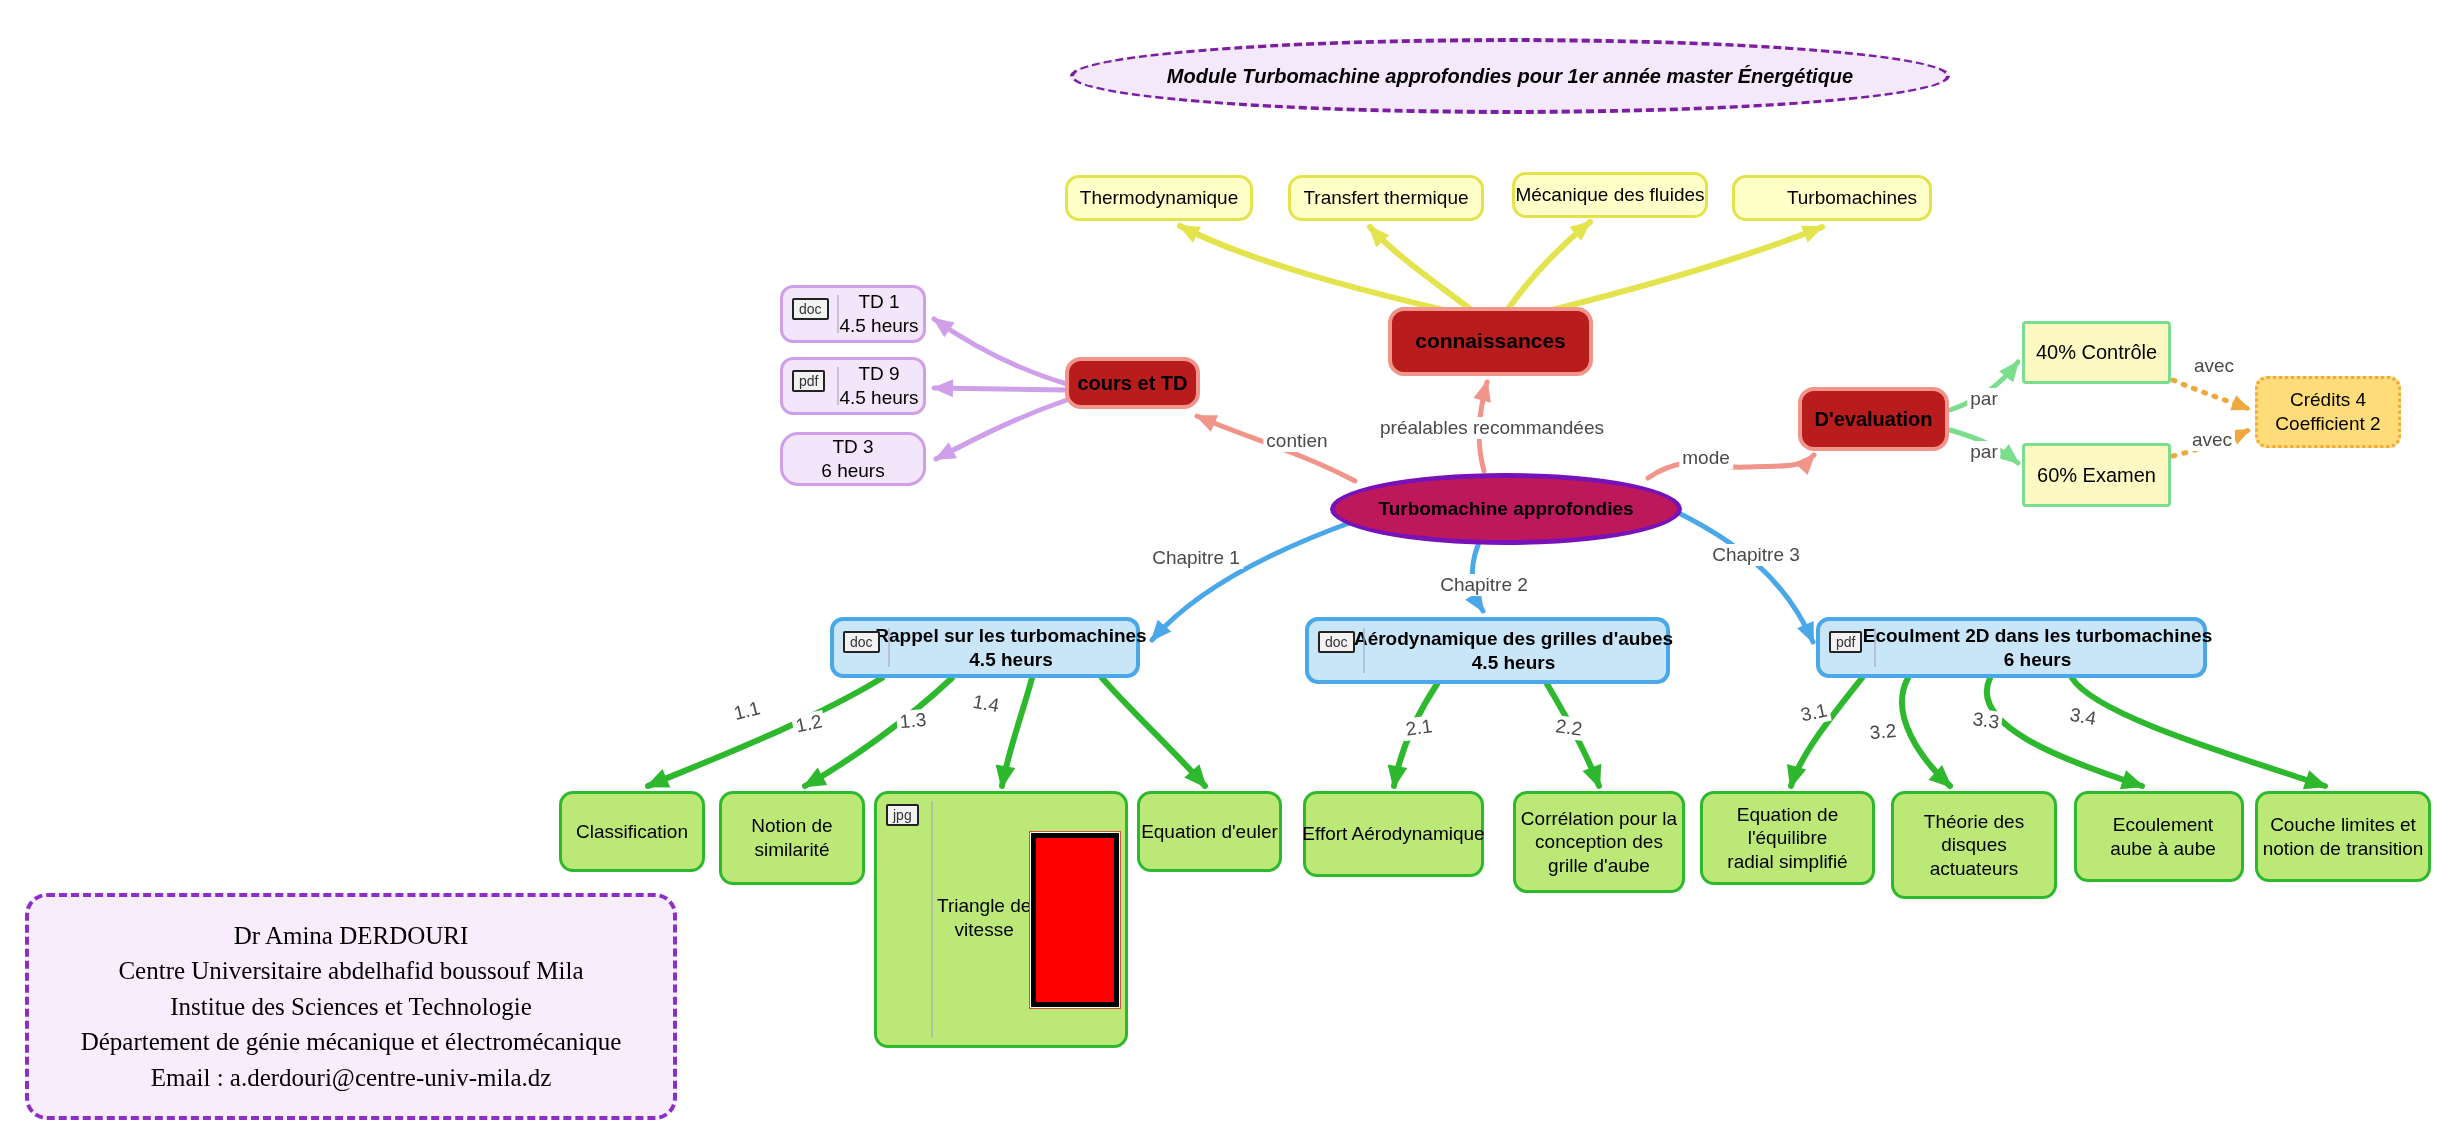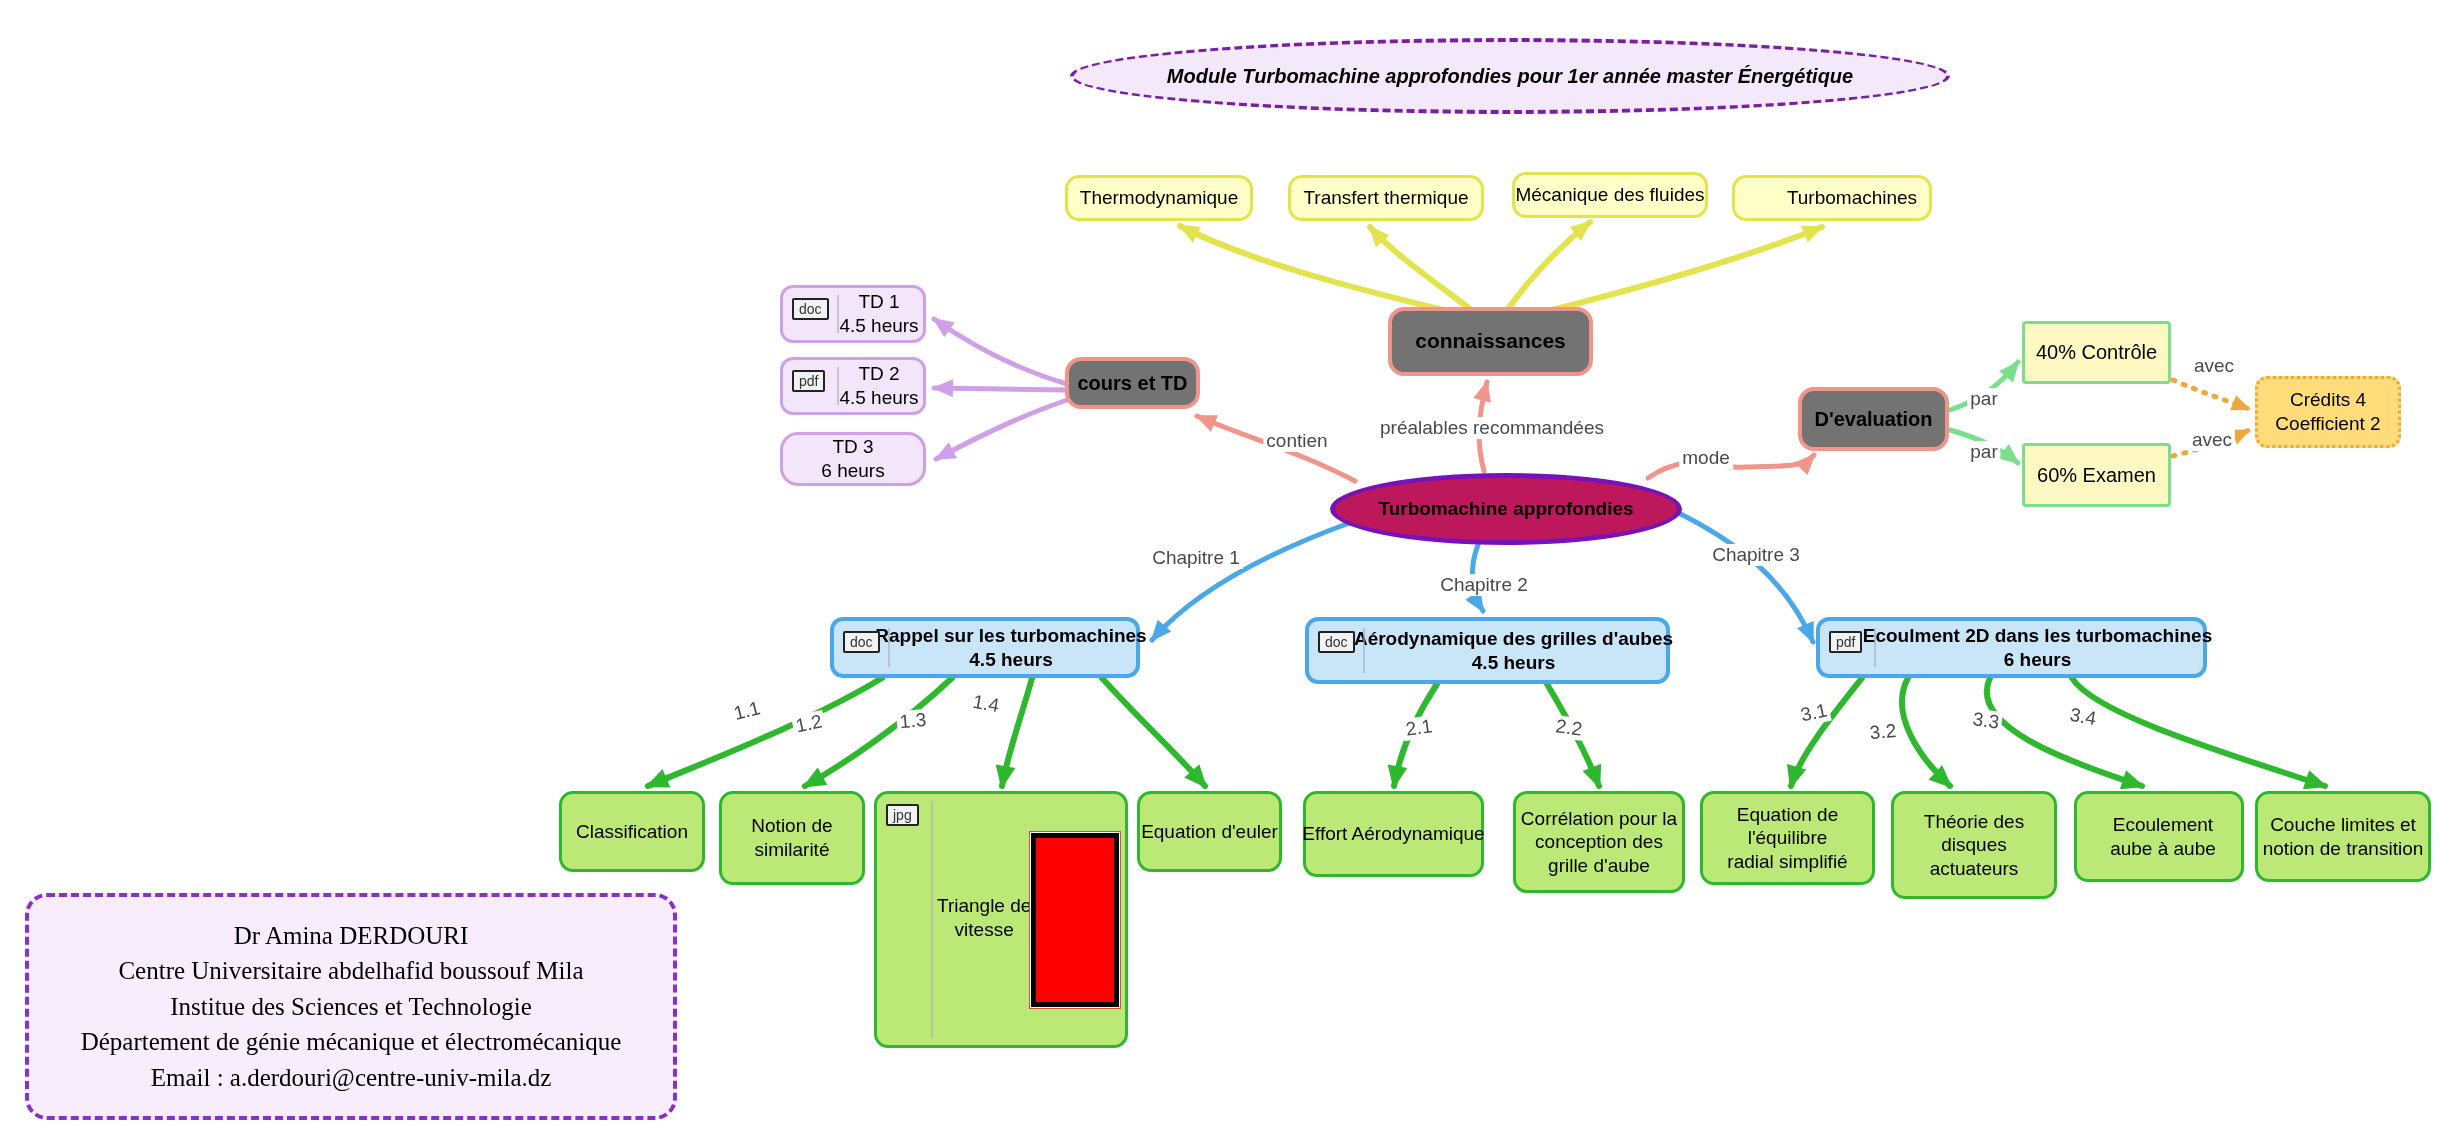--- a/index.html
+++ b/index.html
@@ -2,21 +2,21 @@
 <html><head>
 <meta charset="utf-8">
 <style>
   html,body{margin:0;padding:0;background:#ffffff;}
   .canvas{position:relative;width:2456px;height:1138px;background:#ffffff;
           font-family:"Liberation Sans",sans-serif;overflow:hidden;}
   svg.links{position:absolute;left:0;top:0;z-index:1;}
   .node{position:absolute;box-sizing:border-box;display:flex;align-items:center;
         justify-content:center;text-align:center;z-index:3;border-radius:16px;color:#000;}
   .lbl{white-space:pre;line-height:1.24;}
-  .pink{background:#737373;border:4px solid #F1948A;font-weight:bold;font-size:21px;border-radius:16px;}
+  .pink{background:#b91c1c;border:4px solid #F1948A;font-weight:bold;font-size:21px;border-radius:16px;}
   .yellow{background:#FFFFC8;border:3px solid #E3E34D;font-size:19px;border-radius:14px;}
   .lav{background:#F3E6FB;border:3px solid #CFA0E9;font-size:19px;border-radius:18px;}
   .mint{background:#fef9c3;border:3px solid #7BDE8C;font-size:20px;border-radius:4px;text-align:center;}
   .gold{background:#FFDC7A;border:3px dotted #F0A73C;font-size:19px;border-radius:12px;}
   .blue{background:#C8E6F8;border:4px solid #4AA8E8;font-weight:bold;font-size:19px;border-radius:20px;}
   .leaf{background:#BCE878;border:3px solid #2EB82E;font-size:19px;border-radius:14px;}
   .title-ellipse{background:#F3E9FB;border:4px dashed #7B1FA2;border-radius:50%;
                  font-size:20px;font-weight:bold;font-style:italic;}
   .root-ellipse{background:#be185d;border:5px solid #7712B8;border-radius:50%;
                 font-weight:bold;font-size:19px;}
@@ -130,21 +130,21 @@
 
   <div class="node lav haspad" style="left:780px;top:285px;width:146px;height:58px;">
     <span class="badge">doc</span>
     <span class="sep"></span>
     <span class="lbl">TD 1
 4.5 heurs</span>
   </div>
   <div class="node lav haspad" style="left:780px;top:357px;width:146px;height:58px;">
     <span class="badge">pdf</span>
     <span class="sep"></span>
-    <span class="lbl">TD 2
+    <span class="lbl">TD 9
 4.5 heurs</span>
   </div>
   <div class="node lav" style="left:780px;top:432px;width:146px;height:54px;">
     <span class="lbl">TD 3
 6 heurs</span>
   </div>
 
   <div class="node pink" style="left:1798px;top:387px;width:151px;height:64px;font-size:20px;">
     <span class="lbl">D'evaluation</span>
   </div>

